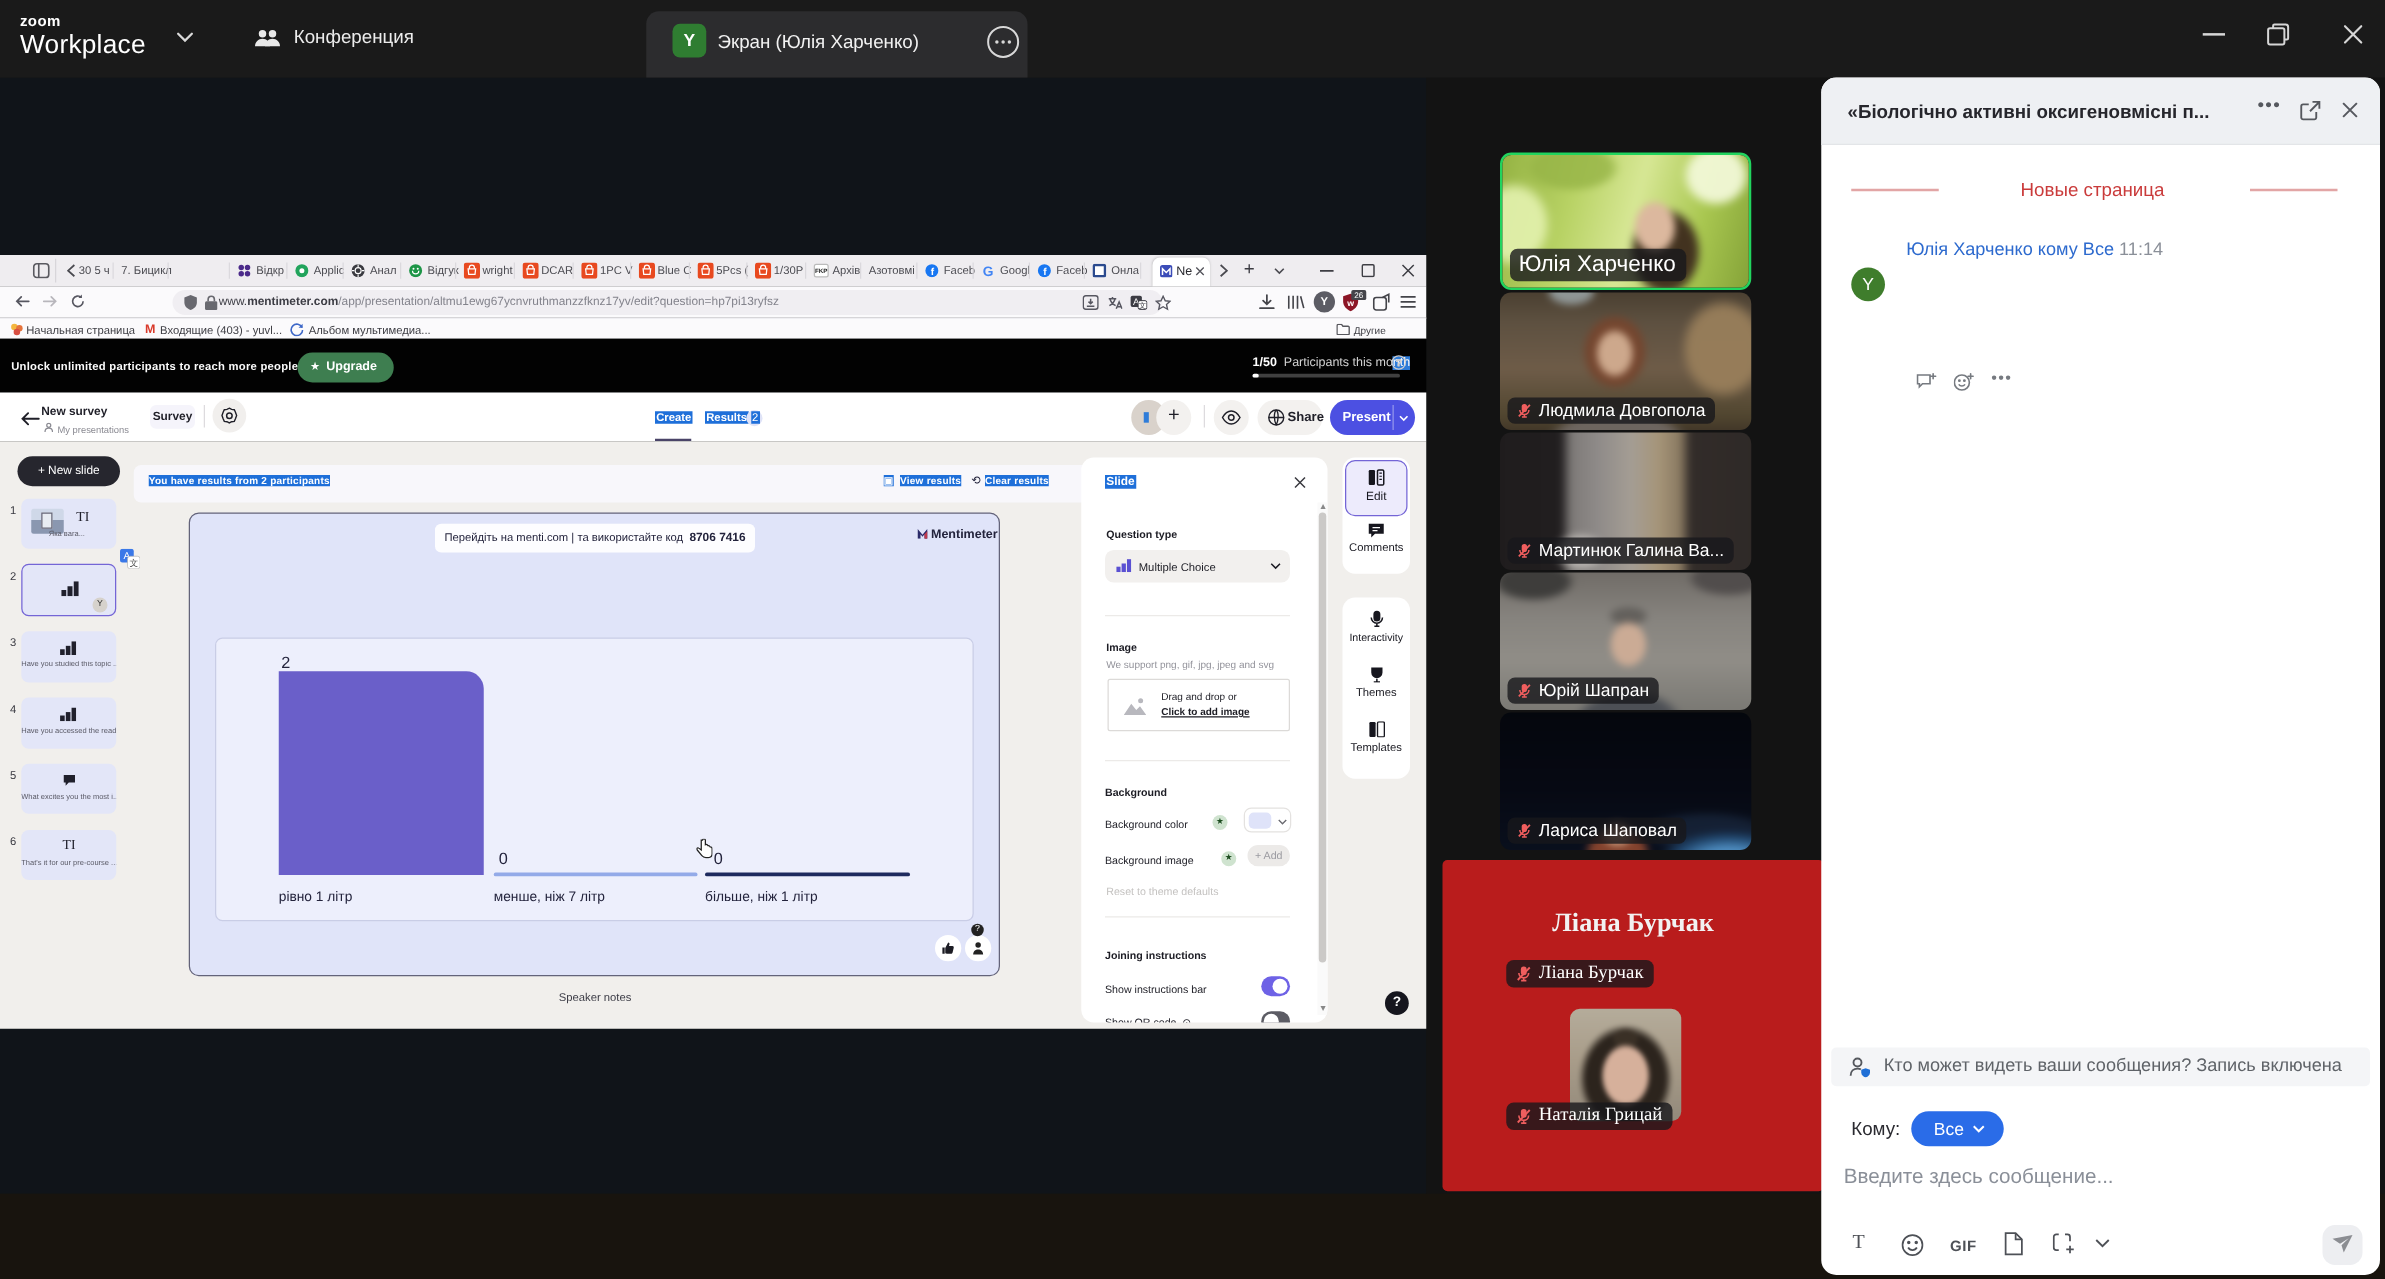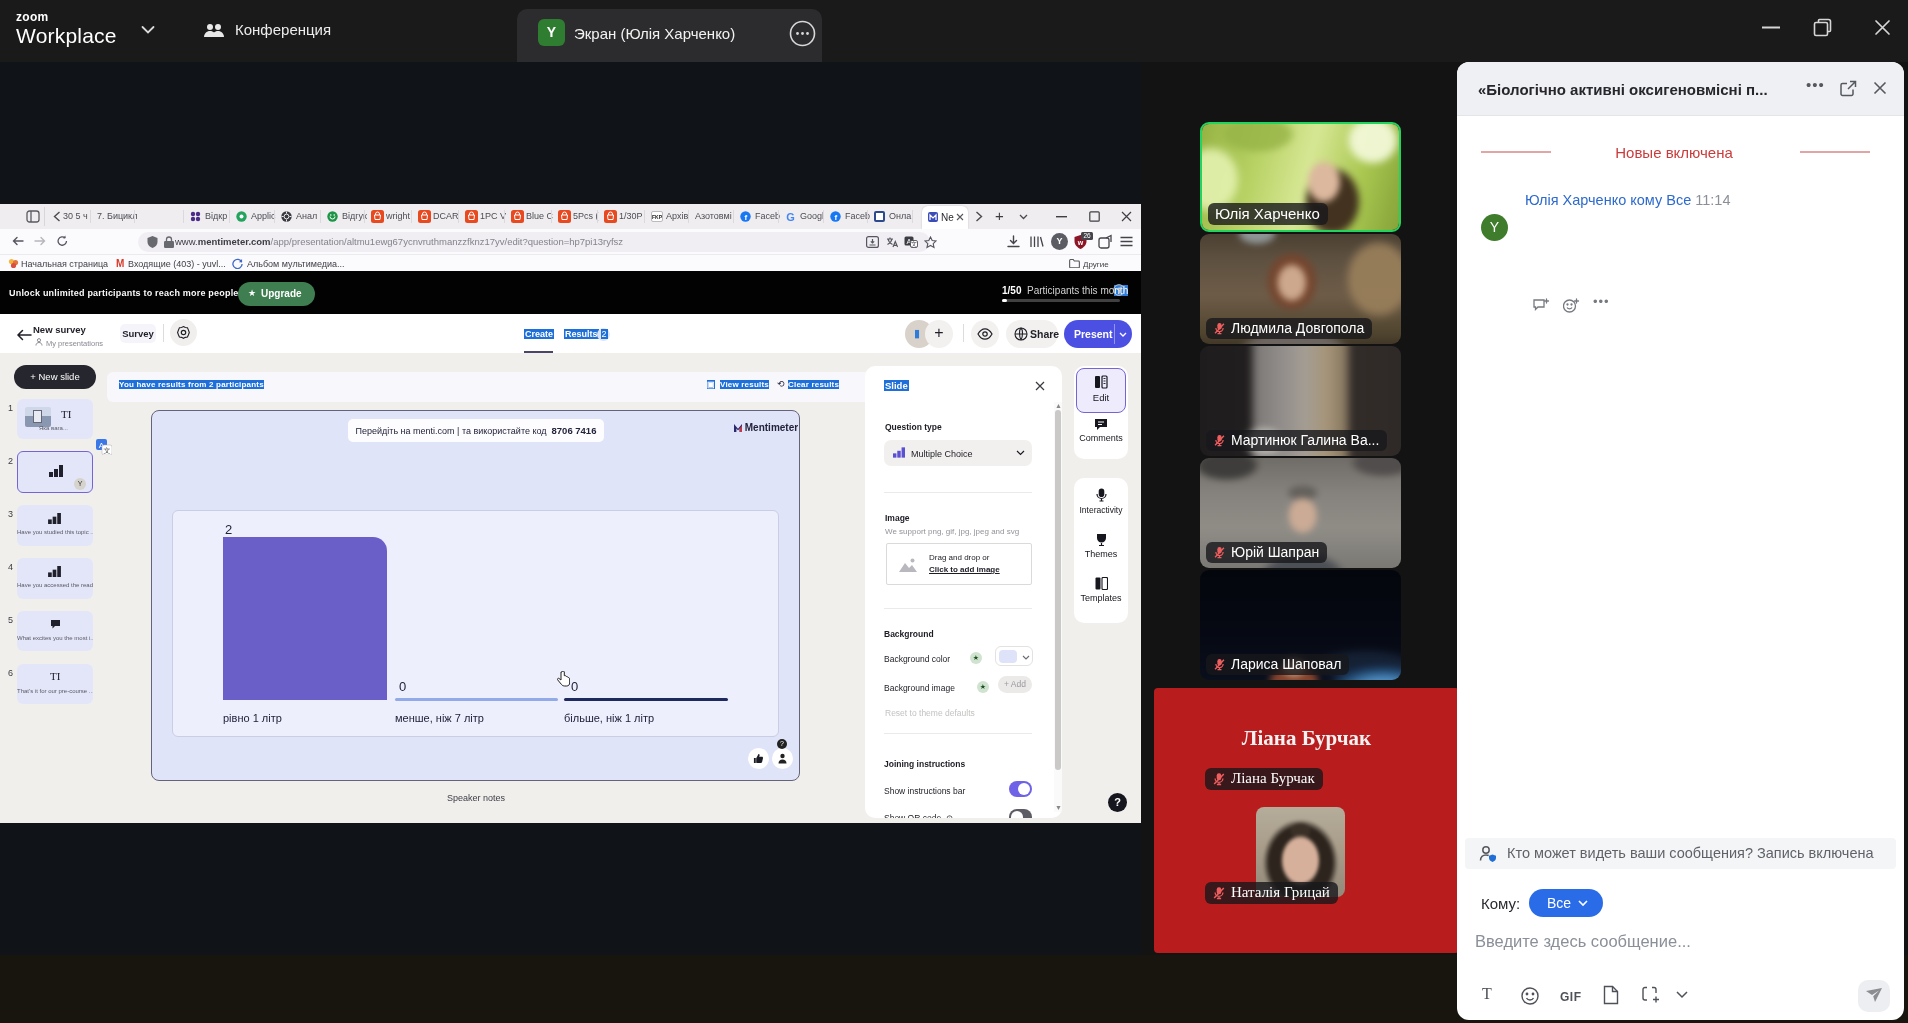--- a/index.html
+++ b/index.html
@@ -556,21 +556,21 @@
   <div class="abs" id="videos">
     <div class="vtile" style="top:122px; border:2.5px solid #21d45e;">
       <div class="vbg" style="background-image:
         radial-gradient(ellipse 24px 30px at 61% 54% , #dcb89e 0 60%, rgba(220,184,158,0) 73%),
         radial-gradient(ellipse 42px 18px at 64% 107%, #eeebe2 0 55%, rgba(238,235,226,0) 70%),
         radial-gradient(ellipse 44px 54px at 65% 70%, #42321f 0 53%, rgba(66,50,31,0) 67%),
         radial-gradient(ellipse 45px 42px at 84% 20%, rgba(242,248,215,.95) 0 45%, rgba(242,248,215,0) 62%),
         radial-gradient(ellipse 50px 58px at 8% 52%, rgba(228,242,175,.9) 0 45%, rgba(228,242,175,0) 62%),
         radial-gradient(ellipse 60px 30px at 30% 15%, rgba(150,180,70,.8) 0 50%, rgba(150,180,70,0) 65%),
         linear-gradient(105deg, #8fae3e 0%, #b8d264 30%, #d7e795 52%, #a9c750 75%, #7e9c34 100%);"></div>
-      <div class="vname" style="font-size:15px;">Юлія Харченко</div>
+      <div class="vname" style="font-size:18px;">Юлія Харченко</div>
     </div>
     <div class="vtile" style="top:234px;">
       <div class="vbg" style="background-image:
         radial-gradient(ellipse 23px 29px at 46% 45%, #cda88c 0 55%, rgba(205,168,140,0) 68%),
         radial-gradient(ellipse 40px 46px at 46% 44%, #74462f 0 55%, rgba(116,70,47,0) 66%),
         radial-gradient(ellipse 78px 38px at 47% 102%, #6d655f 0 60%, rgba(109,101,95,0) 74%),
         radial-gradient(ellipse 55px 65px at 86% 42%, rgba(152,126,90,.95) 0 48%, rgba(152,126,90,0) 64%),
         radial-gradient(ellipse 32px 18px at 30% 6%, rgba(170,185,190,.7) 0 48%, rgba(170,185,190,0) 64%),
         linear-gradient(180deg, #443a2c 0%, #5d5040 25%, #6e5c48 55%, #50452f 85%, #382e24 100%);"></div>
       <div class="vname"><svg width="13" height="13" viewBox="0 0 14 14">
@@ -643,21 +643,21 @@
       <div class="abs" style="left:349px; top:14px; font-size:15px; color:#55585e; letter-spacing:1px;">•••</div>
       <svg class="abs" style="left:383px; top:18px;" width="17" height="17" viewBox="0 0 17 17" fill="none" stroke="#55585e" stroke-width="1.5">
           <path d="M13 9.5 V14 a1.5 1.5 0 0 1 -1.5 1.5 h-9 A1.5 1.5 0 0 1 1 14 V5 a1.5 1.5 0 0 1 1.5-1.5 H7"></path>
           <path d="M10 1.5 h5.5 V7 M15 2 L8 9"></path>
         </svg>
       <svg class="abs" style="left:416px; top:19px;" width="14" height="14" viewBox="0 0 14 14" stroke="#55585e" stroke-width="1.6">
           <path d="M1.5 1.5 L12.5 12.5 M12.5 1.5 L1.5 12.5"></path>
         </svg>
     </div>
     <div class="abs" style="left:24px; top:89px; width:70px; height:1.5px; background:#e2a5a5;"></div>
-    <div class="abs" style="left:0; top:82px; width:434px; text-align:center; font-size:15px; color:#ca3b3b;">Новые включена</div>
+    <div class="abs" style="left:0; top:82px; width:434px; text-align:center; font-size:15px; color:#ca3b3b;">Новые страница</div>
     <div class="abs" style="left:343px; top:89px; width:70px; height:1.5px; background:#e2a5a5;"></div>
     <div class="abs" style="left:68px; top:130px; font-size:14.5px; color:#2d6ace;">Юлія Харченко кому Все <span style="color:#8a8f98;">11:14</span></div>
     <div class="abs" style="left:24px; top:152px; width:27px; height:27px; background:#3f7d2c; border-radius:50%; color:#fff; font-size:14px; text-align:center; line-height:27px;">Y</div>
     <svg class="abs" style="left:76px; top:236px;" width="17" height="15" viewBox="0 0 17 15" fill="none" stroke="#767a80" stroke-width="1.3">
         <path d="M1 2 h10 v7 h-6 l-2.5 2.5 v-2.5 h-1.5 Z"></path>
         <path d="M13.5 1 v4 M11.5 3 h4" stroke-linecap="round"></path>
       </svg>
     <svg class="abs" style="left:106px; top:236px;" width="17" height="15" viewBox="0 0 17 15" fill="none" stroke="#767a80" stroke-width="1.3">
         <circle cx="6.5" cy="8" r="6"></circle>
         <circle cx="4.5" cy="6.5" r="0.5" fill="#767a80"></circle>

